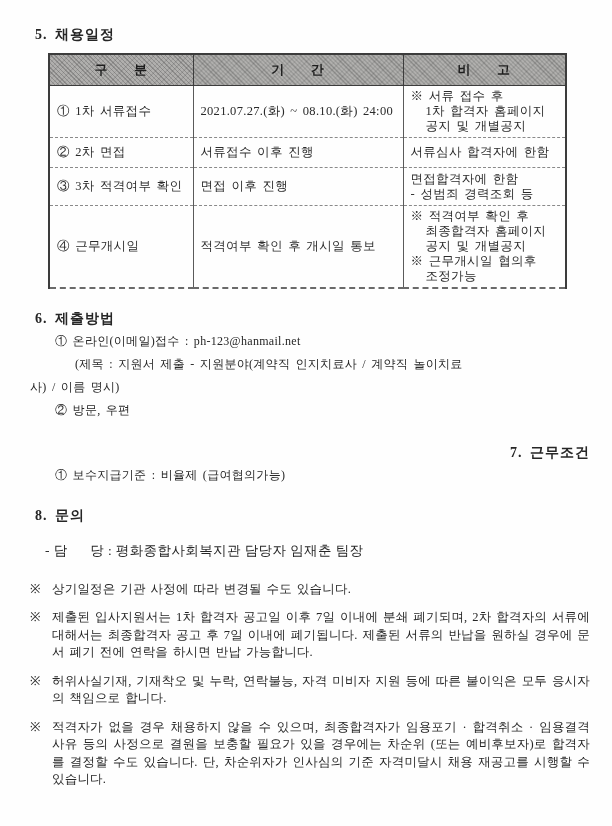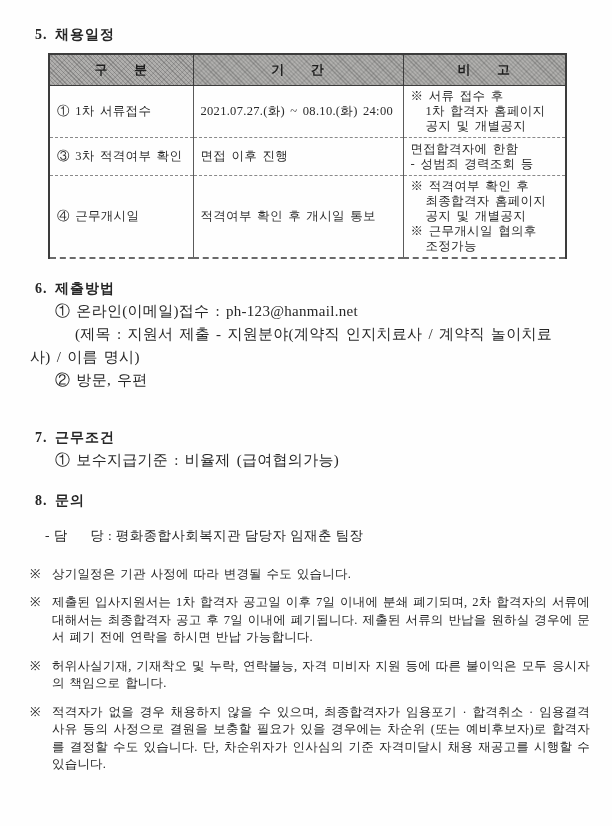--- a/index.html
+++ b/index.html
@@ -8,21 +8,21 @@
     font-family:"Liberation Serif","DejaVu Serif",serif;
     color:#262626;-webkit-font-smoothing:antialiased;
     overflow:hidden;
   }
   .page{box-sizing:border-box;width:612px;height:826px;padding:24px 22px 0 30px;background:#fefefe;}
 
   
   .sec-h{font-size:14px;font-weight:600;letter-spacing:1px;word-spacing:3px;margin:0 0 0 5px;}
   .sec5-h{margin-top:2px;margin-bottom:9px;}
   .sec6-h{margin-top:21px;}
-  .sec7-h{margin-top:37px;}
+  .sec7-h{margin-top:22px;text-align:right;}
   .sec8-h{margin-top:20px;}
 
   
   table.sched{border-collapse:collapse;table-layout:fixed;width:517px;margin-left:18px;
     border:2px solid #3c3c3c;border-bottom:2px dashed #6a6a6a;}
   table.sched col.c1{width:144px;}
   table.sched col.c2{width:210px;}
   table.sched col.c3{width:163px;}
   table.sched th{
     background-color:#b0afad;
@@ -38,21 +38,21 @@
     border-top:1px dashed #8a8a8a;border-bottom:1px dashed #8a8a8a;
     font-size:12.5px;letter-spacing:.3px;word-spacing:2px;
     padding:3px 7px;vertical-align:middle;color:#2a2a2a;
   }
   tr.hdr{height:30px;} tr.r1{height:50px;} tr.r2{height:30px;} tr.r3{height:38px;} tr.r4{height:78px;}
   td.note{padding:3px 5px;}
   .nl{line-height:15px;white-space:nowrap;}
   .nl.cont{padding-left:15px;}
 
   
-  .line{font-size:15px;line-height:23px;letter-spacing:.3px;word-spacing:2px;margin:0;}
+  .line{font-size:12px;line-height:23px;letter-spacing:.3px;word-spacing:2px;margin:0;}
   .ind0{padding-left:0;}
   .ind1{padding-left:25px;}
   .ind2{padding-left:45px;}
   .first{margin-top:2px;}
   .contact{font-weight:400;padding-left:15px;white-space:pre;font-size:13.5px;line-height:23px;letter-spacing:.4px;}
   .telline{padding-left:32px;white-space:pre;font-size:13.5px;line-height:22px;letter-spacing:.2px;}
 
   
   .notes{margin-top:19px;}
   .note-item{display:flex;margin:0 0 11px 0;}
@@ -80,20 +80,27 @@
       </tr>
     </thead>
     <tbody>
       <tr class="r1">
         <td class="cat">① 1차 서류접수</td>
         <td class="per">2021.07.27.(화) ~ 08.10.(화) 24:00</td>
         <td class="note">
           <div class="nl">※ 서류 접수 후</div>
           <div class="nl cont">1차 합격자 홈페이지</div>
           <div class="nl cont">공지 및 개별공지</div>
+        </td>
+      </tr>
+      <tr class="r2">
+        <td class="cat">② 2차 면접</td>
+        <td class="per">서류접수 이후 진행</td>
+        <td class="note">
+          <div class="nl">서류심사 합격자에 한함</div>
         </td>
       </tr>
       <tr class="r3">
         <td class="cat">③ 3차 적격여부 확인</td>
         <td class="per">면접 이후 진행</td>
         <td class="note">
           <div class="nl">면접합격자에 한함</div>
           <div class="nl">- 성범죄 경력조회 등</div>
         </td>
       </tr>

